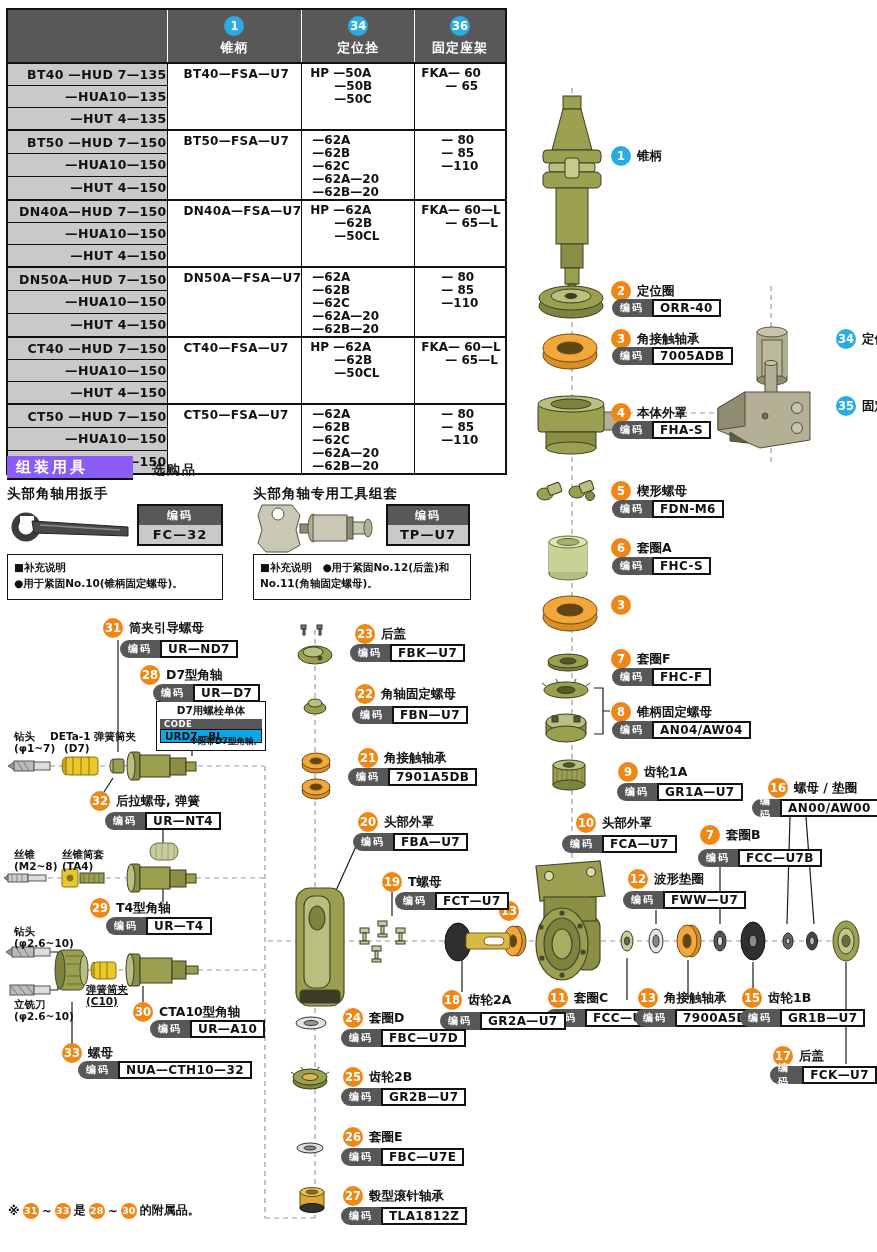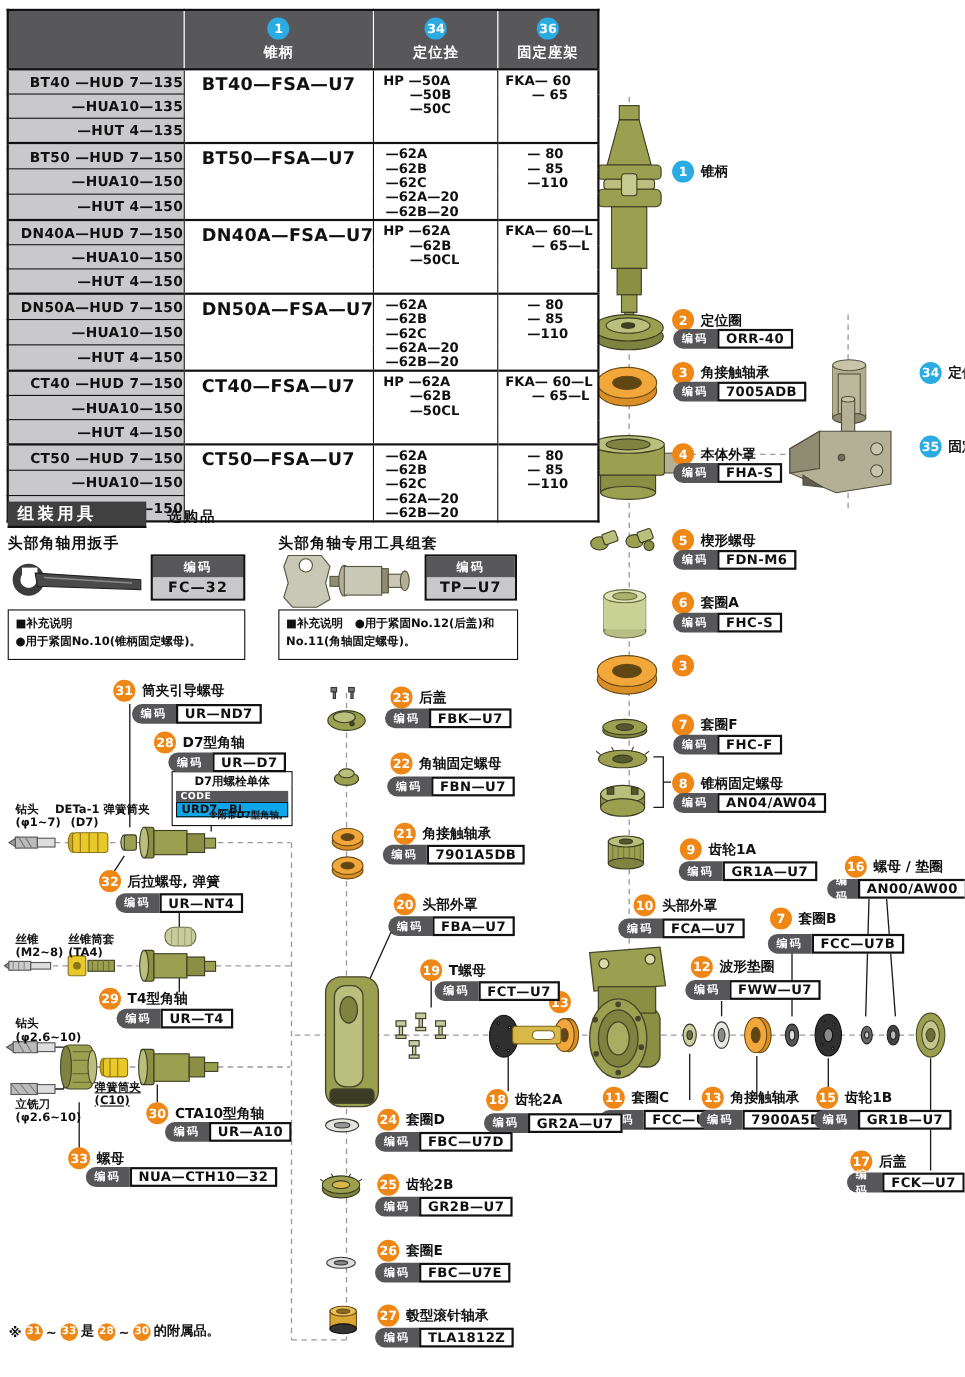--- a/index.html
+++ b/index.html
@@ -12,40 +12,40 @@
               border:2px solid #111;}
   #spec-table th{background:#58585a;border-right:1px solid #fff;height:52px;padding:0;}
   #spec-table th:last-child{border-right:none;}
   .th-inner{display:flex;flex-direction:column;align-items:center;justify-content:center;gap:3px;}
   .th-label{color:#fff;font-weight:bold;font-size:13px;letter-spacing:1px;}
   #spec-table td{padding:0;font-weight:bold;}
   td.model{background:#c9c9cb;border:1.5px solid #111;font-size:12.5px;text-align:right;
            padding-right:10px;height:21px;letter-spacing:0.3px;white-space:nowrap;}
   td.spanc{border-left:1.5px solid #111;vertical-align:top;background:#fff;}
   tr.gstart td{border-top:2px solid #111;}
-  .shank-val{font-size:16px;padding:3px 0 0 16px;letter-spacing:0.3px;white-space:nowrap;}
+  .shank-val{font-size:12px;padding:3px 0 0 16px;letter-spacing:0.3px;white-space:nowrap;}
   .pin-line,.mount-line{font-size:12px;line-height:13px;white-space:pre;}
   .pins-wrap,.mounts-wrap{padding-top:3px;}
 
   
   .callout{position:absolute;display:flex;align-items:center;gap:6px;white-space:nowrap;}
   .badge{width:20px;height:20px;border-radius:50%;background:#ef8716;color:#fff;
          font-weight:bold;font-size:11.5px;display:flex;align-items:center;justify-content:center;
          flex:0 0 20px;}
   .badge.blue{background:#2aabe2;}
   .badge.mini{width:16px;height:16px;flex:0 0 16px;font-size:9.5px;}
   .co-label{font-size:12.5px;font-weight:bold;}
   .pill{position:absolute;display:flex;align-items:stretch;height:18px;}
   .pill-tag{background:#57575a;color:#fff;font-size:10px;font-weight:bold;border-radius:9px 0 0 9px;
             display:flex;align-items:center;padding:0 8px;letter-spacing:2px;}
   .pill-val{background:#fff;border:2px solid #111;font-size:12px;font-weight:bold;
             display:flex;align-items:center;padding:0 6px;letter-spacing:0.4px;white-space:nowrap;}
 
   
-  .sec-title{position:absolute;left:7px;top:456px;width:126px;height:24px;background:#404040;
+  .sec-title{position:absolute;left:7px;top:456px;width:126px;height:24px;background:#8b5cf6;
              color:#fff;font-weight:bold;font-size:15px;display:flex;align-items:center;
              padding-left:9px;letter-spacing:3px;border-bottom:2px solid #111;box-sizing:border-box;}
   .sec-sub{position:absolute;left:152px;top:461px;font-weight:bold;font-size:13px;letter-spacing:2px;}
   .sub-head{position:absolute;font-weight:bold;font-size:13.5px;letter-spacing:1px;}
   .code-box{position:absolute;width:86px;border:2px solid #111;box-sizing:border-box;}
   .code-box .cb-top{background:#58585a;color:#fff;font-weight:bold;font-size:11px;height:19px;
                     display:flex;align-items:center;justify-content:center;letter-spacing:2px;}
   .code-box .cb-bot{background:#c9c9cb;color:#111;font-weight:bold;font-size:13px;height:19px;
                     display:flex;align-items:center;justify-content:center;letter-spacing:1px;}
   .note-box{position:absolute;border:1.5px solid #111;box-sizing:border-box;padding:4px 6px;

